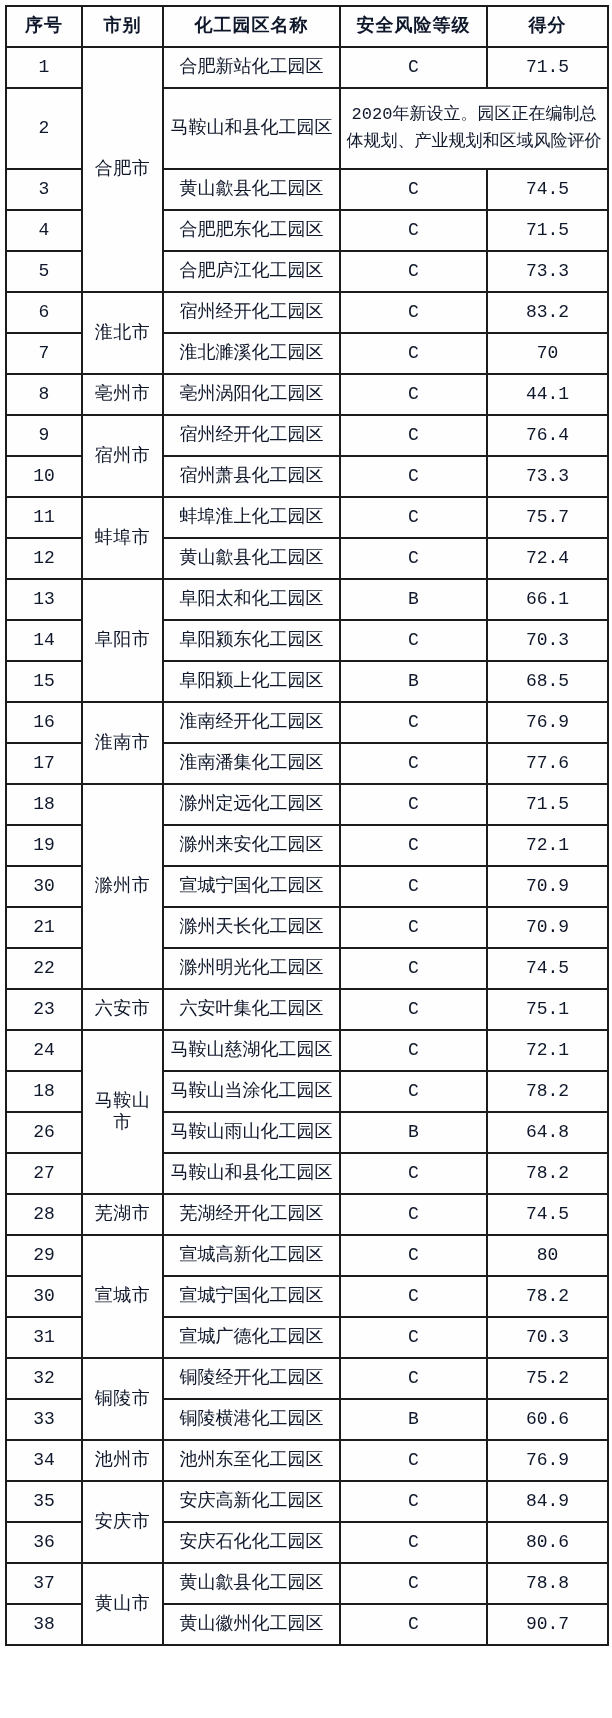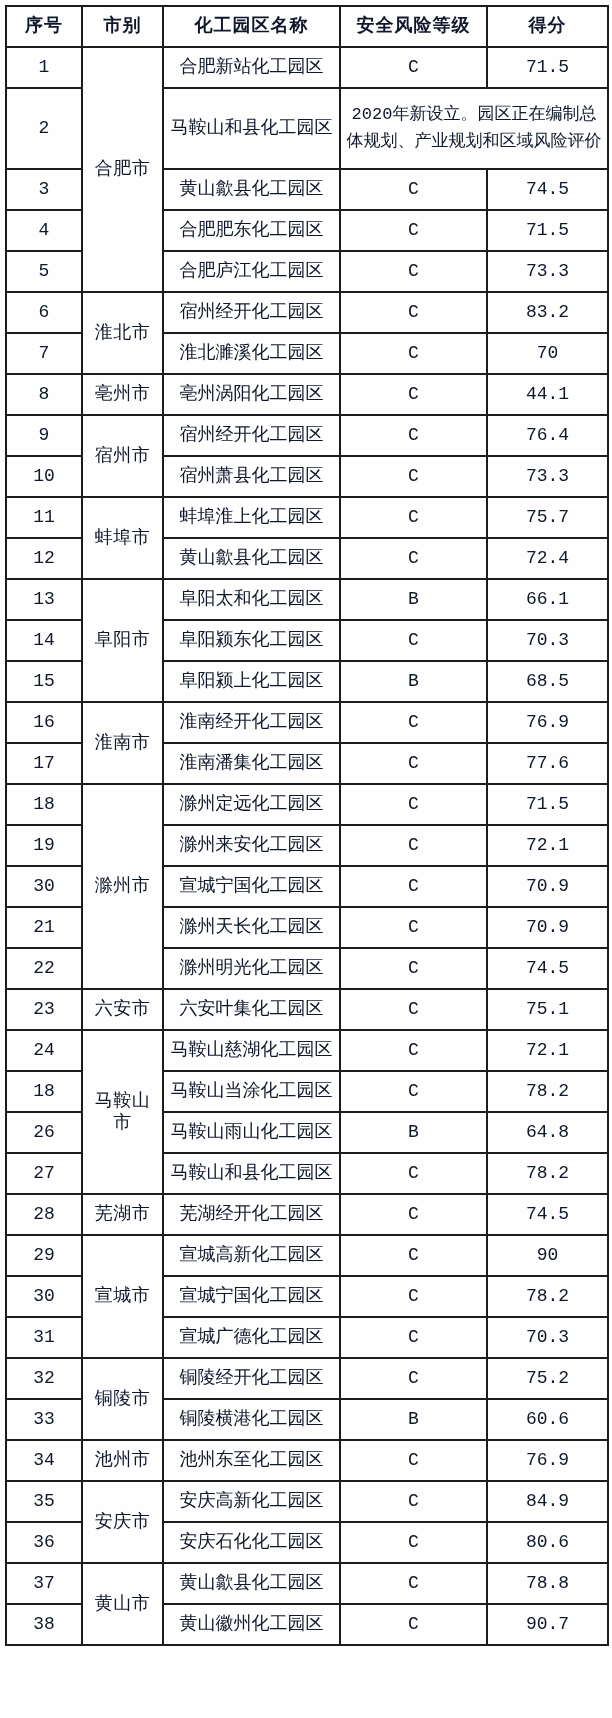--- a/index.html
+++ b/index.html
@@ -245,21 +245,21 @@
           <td data-name="city-cell" rowspan="1">芜湖市</td>
           <td data-name="park-name-cell">芜湖经开化工园区</td>
           <td data-name="risk-grade-cell">C</td>
           <td data-name="score-cell">74.5</td>
         </tr>
         <tr data-name="table-row">
           <td data-name="row-number-cell">29</td>
           <td data-name="city-cell" rowspan="3">宣城市</td>
           <td data-name="park-name-cell">宣城高新化工园区</td>
           <td data-name="risk-grade-cell">C</td>
-          <td data-name="score-cell">90</td>
+          <td data-name="score-cell">80</td>
         </tr>
         <tr data-name="table-row">
           <td data-name="row-number-cell">30</td>
           <td data-name="park-name-cell">宣城宁国化工园区</td>
           <td data-name="risk-grade-cell">C</td>
           <td data-name="score-cell">78.2</td>
         </tr>
         <tr data-name="table-row">
           <td data-name="row-number-cell">31</td>
           <td data-name="park-name-cell">宣城广德化工园区</td>

